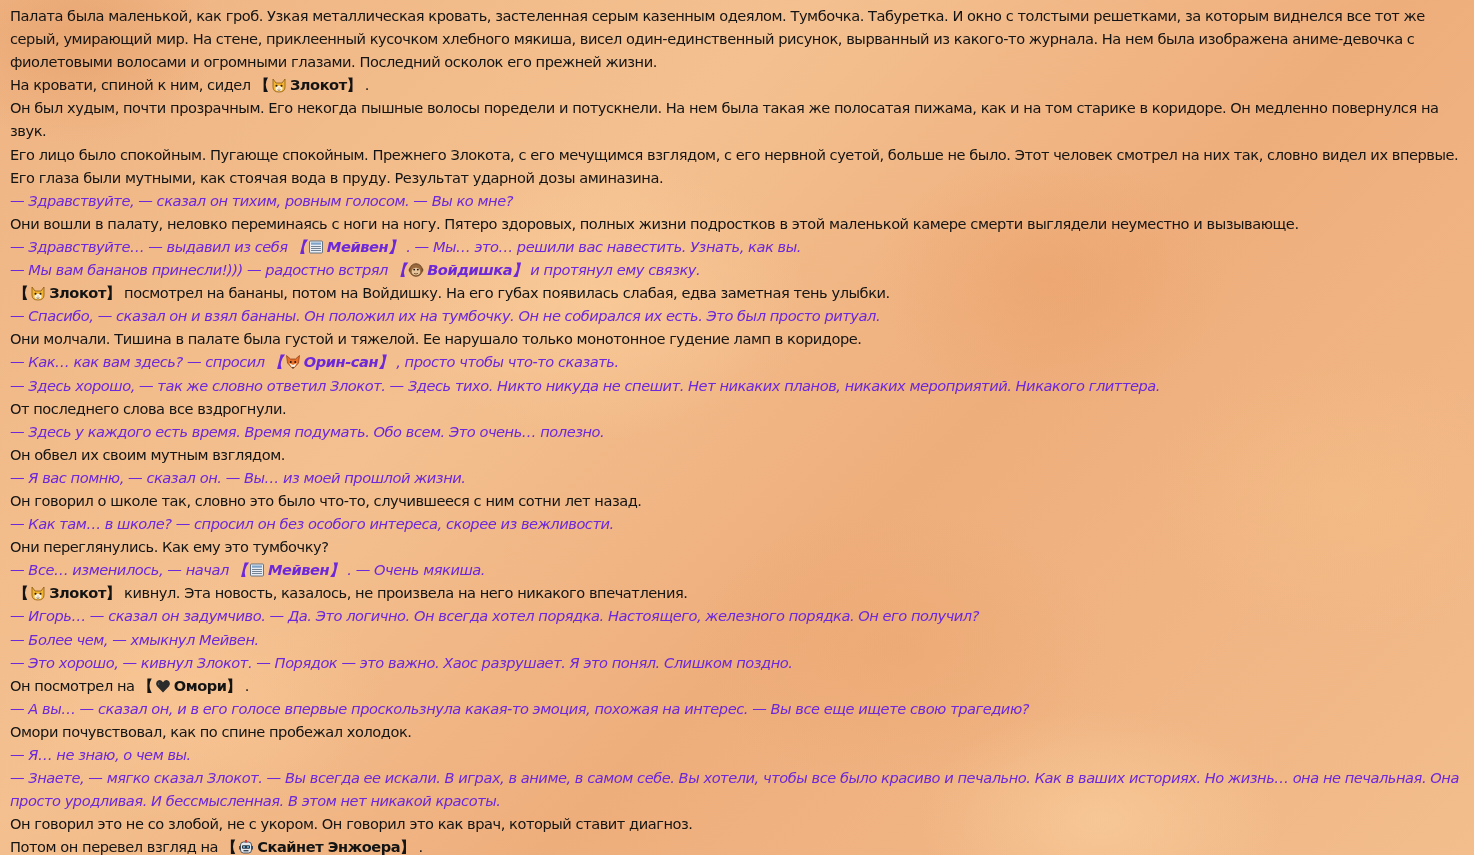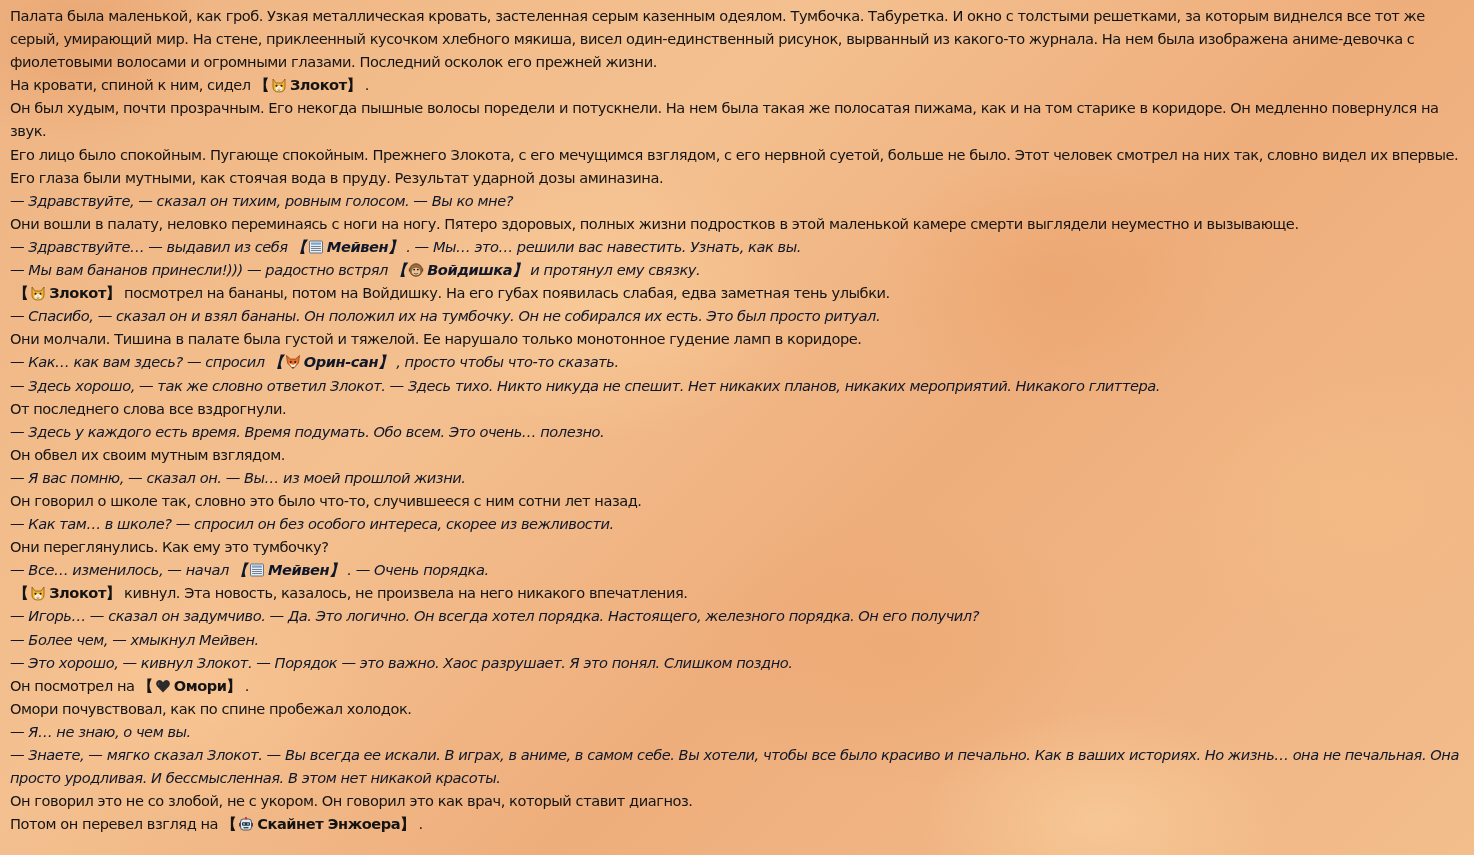--- a/index.html
+++ b/index.html
@@ -27,21 +27,21 @@
     font-size: 14.6px;
     line-height: 23.1px;
     letter-spacing: -0.45px;
   }
   .line {
     margin: 0;
     padding: 0;
   }
   .line.dialog {
     font-style: italic;
-    color: #0f172a;
+    color: #6d28d9;
   }
   .char-tag {
     font-weight: bold;
     font-style: normal;
     white-space: nowrap;
     margin: 0 4px;
     text-align: center;
   }
   .line.dialog .char-tag {
     font-style: italic;
@@ -131,40 +131,41 @@
     <div class="line dialog"><span>— Как там… в школе? — спросил он без особого интереса, скорее из вежливости.</span></div>
     <div class="line narration"><span>Они переглянулись. Как ему это тумбочку?</span></div>
     <div class="line dialog"><span>— Все… изменилось, — начал</span><span class="char-tag"><span class="bracket">【</span><span class="char-icon">
   <svg viewBox="0 0 16 16">
     <rect x="1.5" y="2" width="13" height="12" rx="1" fill="#e7edf3" stroke="#56677a" stroke-width="0.9"></rect>
     <rect x="3" y="3.5" width="10" height="2.2" fill="#7fa3c8"></rect>
     <line x1="3" y1="7.5" x2="13" y2="7.5" stroke="#56677a" stroke-width="0.8"></line>
     <line x1="3" y1="9.5" x2="13" y2="9.5" stroke="#56677a" stroke-width="0.8"></line>
     <line x1="3" y1="11.5" x2="13" y2="11.5" stroke="#56677a" stroke-width="0.8"></line>
   </svg>
-</span><span>Мейвен</span><span class="bracket">】</span></span><span>. — Очень порядка.</span></div>
+</span><span>Мейвен</span><span class="bracket">】</span></span><span>. — Очень мякиша.</span></div>
     <div class="line narration"><span class="char-tag"><span class="bracket">【</span><span class="char-icon">
   <svg viewBox="0 0 16 16">
     <path d="M2 2 L5 6 L11 6 L14 2 L14 10 Q14 15 8 15 Q2 15 2 10 Z" fill="#f2b431" stroke="#8a5a10" stroke-width="0.8"></path>
     <ellipse cx="8" cy="11.5" rx="3.5" ry="2.8" fill="#fff4dc"></ellipse>
     <circle cx="5.5" cy="8.8" r="1" fill="#2b1a05"></circle>
     <circle cx="10.5" cy="8.8" r="1" fill="#2b1a05"></circle>
     <path d="M7.2 10.8 L8.8 10.8 L8 11.8 Z" fill="#d06a6a"></path>
     <path d="M6.5 12.8 Q8 13.8 9.5 12.8" fill="none" stroke="#2b1a05" stroke-width="0.6"></path>
   </svg>
 </span><span>Злокот</span><span class="bracket">】</span></span><span>кивнул. Эта новость, казалось, не произвела на него никакого впечатления.</span></div>
     <div class="line dialog"><span>— Игорь… — сказал он задумчиво. — Да. Это логично. Он всегда хотел порядка. Настоящего, железного порядка. Он его получил?</span></div>
     <div class="line dialog"><span>— Более чем, — хмыкнул Мейвен.</span></div>
     <div class="line dialog"><span>— Это хорошо, — кивнул Злокот. — Порядок — это важно. Хаос разрушает. Я это понял. Слишком поздно.</span></div>
     <div class="line narration"><span>Он посмотрел на</span><span class="char-tag"><span class="bracket">【</span><span class="char-icon">
   <svg viewBox="0 0 16 16">
     <path d="M8 14.5 L2 8.3 Q0.3 6.2 1.6 3.8 Q3.6 1.2 6.3 2.6 L8 4.2 L9.7 2.6 Q12.4 1.2 14.4 3.8 Q15.7 6.2 14 8.3 Z" fill="#2b2b2b"></path>
     <path d="M4 4.5 Q3.2 5.5 3.8 7" fill="none" stroke="#6e6e6e" stroke-width="0.8"></path>
   </svg>
 </span><span>Омори</span><span class="bracket">】</span></span><span>.</span></div>
+    <div class="line dialog"><span>— А вы… — сказал он, и в его голосе впервые проскользнула какая-то эмоция, похожая на интерес. — Вы все еще ищете свою трагедию?</span></div>
     <div class="line narration"><span>Омори почувствовал, как по спине пробежал холодок.</span></div>
     <div class="line dialog"><span>— Я… не знаю, о чем вы.</span></div>
     <div class="line dialog"><span>— Знаете, — мягко сказал Злокот. — Вы всегда ее искали. В играх, в аниме, в самом себе. Вы хотели, чтобы все было красиво и печально. Как в ваших историях. Но жизнь… она не печальная. Она просто уродливая. И бессмысленная. В этом нет никакой красоты.</span></div>
     <div class="line narration"><span>Он говорил это не со злобой, не с укором. Он говорил это как врач, который ставит диагноз.</span></div>
     <div class="line narration"><span>Потом он перевел взгляд на</span><span class="char-tag"><span class="bracket">【</span><span class="char-icon">
   <svg viewBox="0 0 16 16">
     <rect x="2.5" y="3" width="11" height="11" rx="3" fill="#e4e9ef" stroke="#3b4654" stroke-width="0.9"></rect>
     <rect x="7" y="1" width="2" height="2.5" fill="#d23a3a"></rect>
     <rect x="1" y="7" width="1.6" height="3.5" fill="#3b4654"></rect>
     <rect x="13.4" y="7" width="1.6" height="3.5" fill="#3b4654"></rect>

